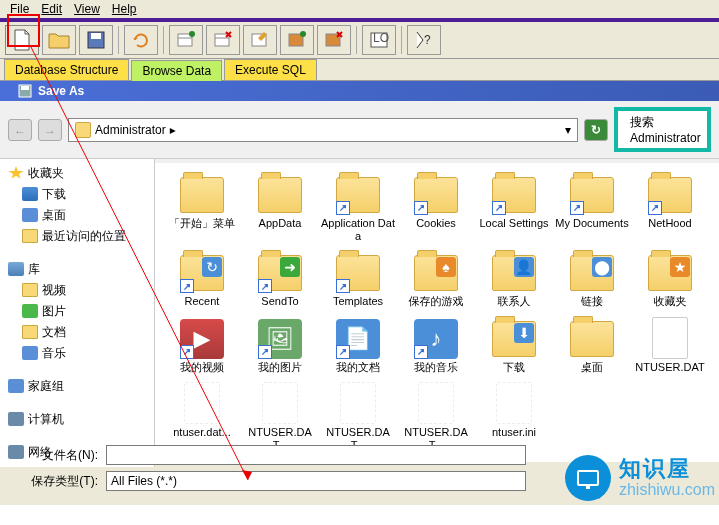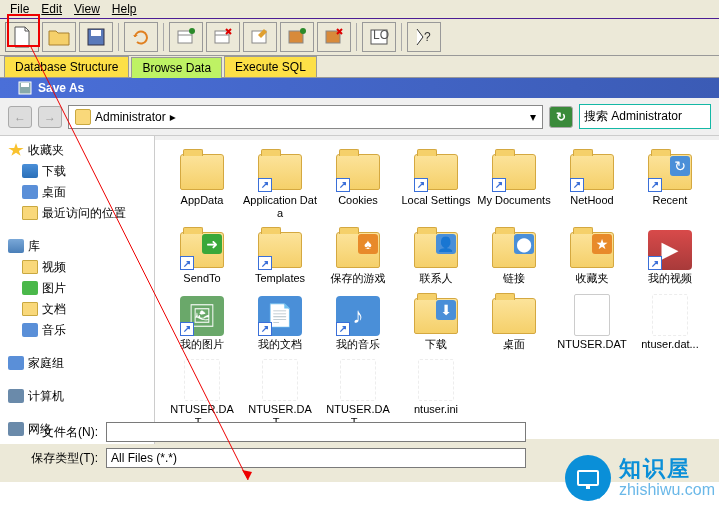--- a/index.html
+++ b/index.html
@@ -1,38 +1,38 @@
 <!DOCTYPE html>
 <html><head>
 <meta charset="utf-8">
 <style>
 * { box-sizing: border-box; margin: 0; padding: 0; font-family: "SimSun", "Microsoft YaHei", Arial, sans-serif; font-size: 12px; }
 body { width: 719px; height: 525px; background: #fff; position: relative; overflow: hidden; }
 
-.app-menu { background: #ece9d8; display: flex; padding: 2px 4px; border-bottom: 1px solid #4c1d95; }
+.app-menu { background: #ece9d8; display: flex; padding: 2px 4px; border-bottom: 4px solid #4c1d95; }
 .app-menu span { padding: 0 6px; text-decoration: underline; cursor: pointer; }
 
 .toolbar { background: #ece9d8; display: flex; align-items: center; padding: 3px 5px; gap: 3px; border-bottom: 1px solid #999; }
 .tb-btn { width: 34px; height: 30px; border: 1px solid #999; background: #ece9d8; display: flex; align-items: center; justify-content: center; cursor: pointer; }
 .tb-btn.new { border: 1px solid #888; }
 .sep { width: 1px; height: 28px; background: #aaa; margin: 0 2px; }
 
 .tabs { background: #ece9d8; display: flex; padding-left: 4px; border-bottom: 1px solid #999; }
 .tab { padding: 3px 10px; border: 1px solid #999; border-bottom: none; background: #fde047; margin-right: 2px; }
 .tab.active { background: #bef264; position: relative; top: 1px; }
 
 .dialog-title { background: linear-gradient(to right, #4a6fd8, #3b5bb5); color: #fff; padding: 3px 18px; display: flex; align-items: center; gap: 6px; font-weight: bold; }
 .dialog-title .disk-icon { width: 14px; height: 14px; display: inline-block; }
 
 .dlg-toolbar { background: #f0f0f0; padding: 6px 8px; display: flex; align-items: center; gap: 6px; border-bottom: 1px solid #ccc; }
 .nav-btn { width: 24px; height: 22px; border: 1px solid #aaa; border-radius: 3px; background: radial-gradient(circle, #8baed8, #4a6fd8); display: flex; align-items: center; justify-content: center; color: #fff; font-weight: bold; }
 .nav-btn.disabled { background: #ddd; color: #999; }
 .breadcrumb { flex: 1; border: 1px solid #888; background: #fff; padding: 3px 6px; display: flex; align-items: center; gap: 4px; }
 .bc-icon { width: 16px; height: 16px; background: #f9d87a; border: 1px solid #c9a840; border-radius: 2px; display: inline-block; }
-.search-box { width: 132px; border: 1px solid #14b8a6; background: #fff; padding: 3px 4px; }
+.search-box { width: 97px; border: 4px solid #14b8a6; background: #fff; padding: 3px 12px; }
 
 .dlg-actions { background: #f0f0f0; padding: 6px 12px; display: flex; align-items: center; gap: 14px; border-bottom: 1px solid #ddd; }
 .dlg-actions a { color: #000; cursor: pointer; }
 
 .dlg-body { display: flex; height: 248px; border-bottom: 1px solid #ccc; align-items: center; }
 .sidebar { width: 155px; background: #fff; border-right: 1px solid #ccc; overflow: auto; padding: 4px 2px; }
 .sb-item { display: flex; align-items: center; gap: 4px; padding: 2px 4px 2px 20px; cursor: pointer; }
 .sb-head { font-weight: normal; padding-left: 6px; }
 .sb-ico { width: 16px; height: 14px; display: inline-block; flex-shrink: 0; }
 .ico-star { background: #f9c22e; clip-path: polygon(50% 0%, 61% 35%, 98% 35%, 68% 57%, 79% 91%, 50% 70%, 21% 91%, 32% 57%, 2% 35%, 39% 35%); }
@@ -253,20 +253,26 @@
         <span>网络</span>
       </div>
   </div>
 
   <div class="file-pane">
     <div class="file-grid" id="file-grid">
         <div class="file-item">
           <div class="file-icon">
             <div class="folder-ic"></div>
           </div>
+          <div class="file-lbl">「开始」菜单</div>
+        </div>
+        <div class="file-item">
+          <div class="file-icon">
+            <div class="folder-ic"></div>
+          </div>
           <div class="file-lbl">AppData</div>
         </div>
         <div class="file-item">
           <div class="file-icon">
             <div class="folder-ic"></div>
             <div class="shortcut-arrow">↗</div>
           </div>
           <div class="file-lbl">Application Data</div>
         </div>
         <div class="file-item">

